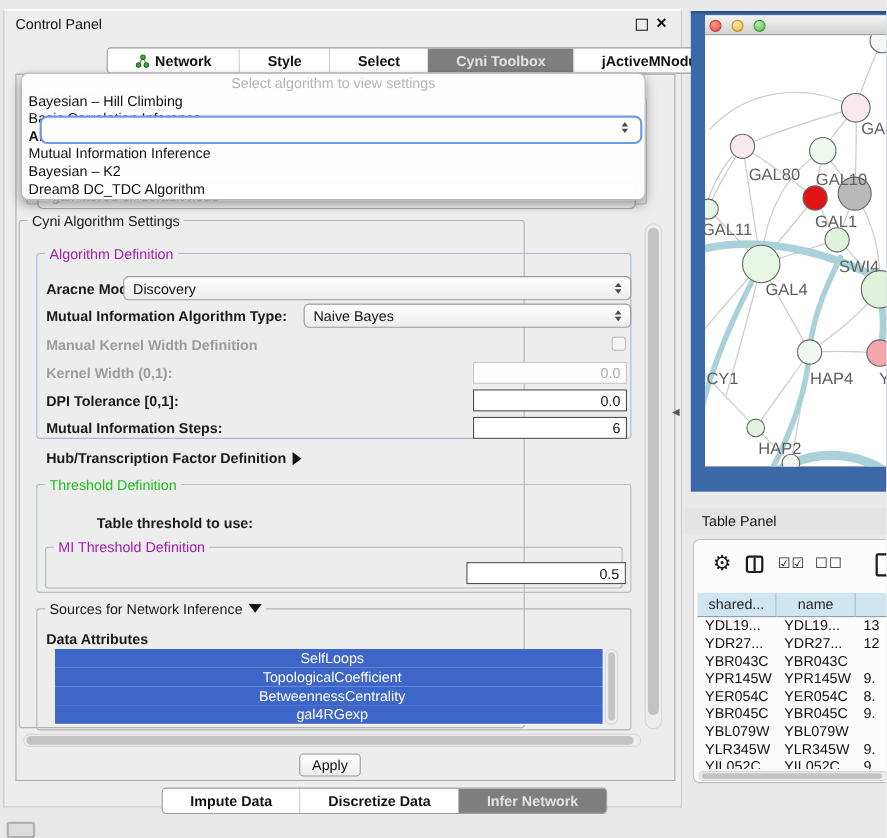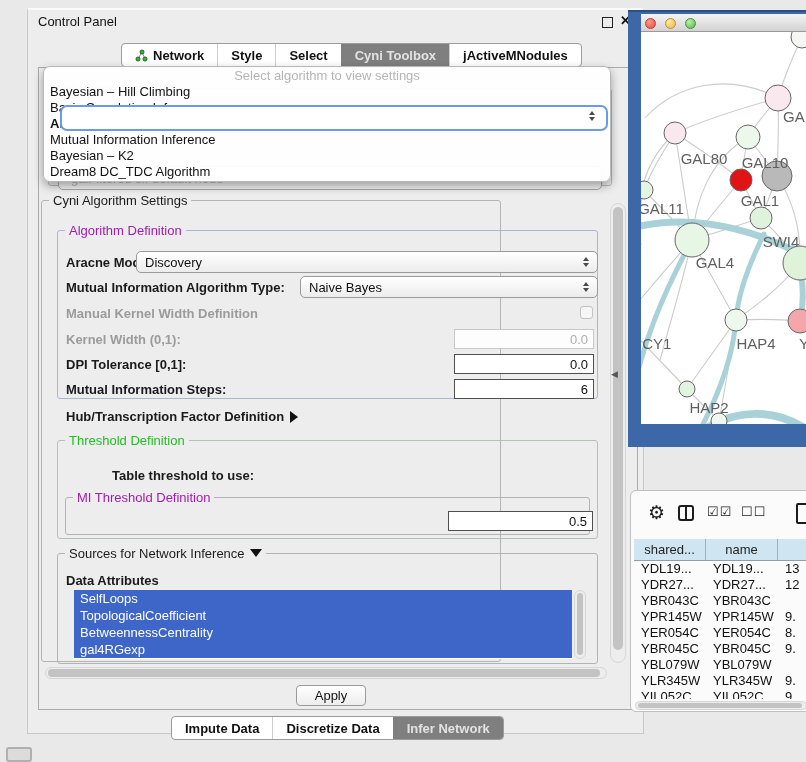--- a/index.html
+++ b/index.html
@@ -1,25 +1,25 @@
 <!DOCTYPE html>
 <html><head>
 <meta charset="utf-8">
 <style>
   html,body{margin:0;padding:0;}
   #root{position:relative;width:806px;height:762px;background:#e9e9e9;font-family:"Liberation Sans",sans-serif;font-size:13px;color:#1a1a1a;overflow:hidden;}
   .abs{position:absolute;}
   
-  .cp-win{left:3px;top:8px;width:617px;height:726px;background:#ededed;border:1px solid #c9c9c9;border-top:2px solid #fafafa;box-sizing:border-box;margin-left:24px;}
+  .cp-win{left:3px;top:8px;width:617px;height:726px;background:#ededed;border:1px solid #c9c9c9;border-top:2px solid #fafafa;box-sizing:border-box;}
   .cp-title{left:10px;top:4px;font-size:13px;color:#111;}
   .win-float{left:574px;top:7px;width:9px;height:9px;border:1.6px solid #222;}
   .win-close{left:592px;top:3px;font-size:13px;font-weight:bold;color:#111;}
   
   .tabbar{display:flex;height:22px;background:#fff;border:1px solid #9c9c9c;border-radius:4px;overflow:hidden;}
-  .tab{display:flex;align-items:center;padding:0 13px;font-weight:bold;font-size:13px;color:#111;border-left:1px solid #cfcfcf;white-space:nowrap;}
+  .tab{display:flex;align-items:center;padding:0 25px;font-weight:bold;font-size:13px;color:#111;border-left:1px solid #cfcfcf;white-space:nowrap;}
   .tab:first-child{border-left:none;}
   .tab.sel{background:#7f7f7f;color:#e3e3e3;border-left-color:#7f7f7f;}
   .top-tabs{left:93px;top:33px;}
   .bot-tabs{left:143px;top:706px;}
   
   .content-panel{left:10px;top:57px;width:600px;height:643px;border:1px solid #ababab;background:#ededed;box-sizing:border-box;}
   
   .ghost-grp{left:20px;top:78px;width:562px;height:96px;border:1px solid #bbb;border-radius:3px;}
   .ghost-lg{position:absolute;top:-8px;left:8px;background:#ededed;padding:0 4px;color:#9a9a9a;}
   .focus-combo{left:32px;top:95px;width:548px;height:26px;border:2.5px solid #6b9be8;border-radius:7px;background:#fff;box-sizing:border-box;z-index:30;}
@@ -41,21 +41,21 @@
   .combo .ct{flex:1;padding-left:8px;color:#111;white-space:nowrap;overflow:hidden;}
   .stepper{width:14px;display:flex;flex-direction:column;align-items:center;gap:2px;margin-right:4px;}
   .tri-up{width:0;height:0;border-left:3.5px solid transparent;border-right:3.5px solid transparent;border-bottom:4.5px solid #4a4a4a;}
   .tri-dn{width:0;height:0;border-left:3.5px solid transparent;border-right:3.5px solid transparent;border-top:4.5px solid #4a4a4a;}
   .tfield{height:20px;background:#fff;border:1px solid #4f4f4f;box-sizing:border-box;display:flex;align-items:center;justify-content:flex-end;padding:0 5px;font-size:13px;color:#111;}
   .tfield.dis{border-color:#c8c8c8;color:#aeaeae;background:#fdfdfd;}
   .checkbox{width:13px;height:13px;border:1px solid #c2c2c2;border-radius:3px;background:#f6f6f6;box-sizing:border-box;}
   .arrow-r{display:inline-block;width:0;height:0;border-top:6px solid transparent;border-bottom:6px solid transparent;border-left:8px solid #111;vertical-align:-2px;margin-left:6px;}
   .arrow-d{display:inline-block;width:0;height:0;border-left:6px solid transparent;border-right:6px solid transparent;border-top:8px solid #111;vertical-align:1px;margin-left:5px;}
   .listbox{background:#fff;overflow:hidden;}
-  .litem{height:17px;line-height:17px;padding-left:6px;background:#3e66c8;color:#fff;font-size:13px;white-space:nowrap;}
+  .litem{height:17px;line-height:17px;padding-left:6px;background:#3e66c8;color:#fff;font-size:13px;white-space:nowrap;text-align:center;}
   
   .vsb{background:#ededed;border:1px solid #d6d6d6;border-radius:8px;box-sizing:border-box;}
   .vsb .thumb{position:absolute;left:2px;right:2px;background:#c3c3c3;border-radius:7px;}
   .hsb{background:#ededed;border:1px solid #d6d6d6;border-radius:7px;box-sizing:border-box;}
   .hsb .thumb{position:absolute;top:1px;bottom:1px;background:#c3c3c3;border-radius:6px;}
   .btn{height:21px;background:linear-gradient(#ffffff,#ededed);border:1px solid #9a9a9a;border-radius:4px;display:flex;align-items:center;justify-content:center;font-size:13px;color:#111;box-sizing:border-box;}
   
   .net-frame{left:628px;top:10px;width:178px;height:437px;background:#3d68a8;border-top:2px solid #2c4f86;box-sizing:border-box;}
   .net-inner{left:641px;top:14px;width:165px;height:410px;background:#fff;}
   .net-titlebar{left:0;top:0;width:165px;height:18px;background:linear-gradient(#f4f4f4,#d2d2d2);border-bottom:1px solid #9a9a9a;box-sizing:border-box;}
@@ -200,21 +200,21 @@
       <div class="litem">gal4RGexp</div>
     </div>
     <div class="abs vsb" style="left:546px;top:580px;width:12px;height:69px">
       <div class="thumb" style="top:2px;height:62px"></div>
     </div>
 
     <div class="abs hsb" style="left:17px;top:657px;width:562px;height:12px">
       <div class="thumb" style="left:2px;width:552px"></div>
     </div>
 
-    <div class="abs btn" style="left:268px;top:675px;width:70px">Apply</div>
+    <div class="abs btn" style="left:268px;top:675px;width:56px">Apply</div>
 
     <div class="abs tabbar bot-tabs">
       <div class="tab">
           <span>Impute Data</span>
         </div>
       <div class="tab">
           <span>Discretize Data</span>
         </div>
       <div class="tab sel">
           <span>Infer Network</span>
@@ -296,20 +296,23 @@
       <text x="715" y="268">GAL4</text>
       <text x="651" y="349">GCY1</text>
       <text x="756" y="349">HAP4</text>
       <text x="804" y="349">Y</text>
       <text x="709" y="413">HAP2</text>
     </g>
   </svg>
 
   <div class="abs split-arrow">◀</div>
 
+  <div class="abs tp-bar">
+    <span>Table Panel</span>
+  </div>
   <div class="abs tp-panel">
 
     <div class="abs gear" style="left:17px;top:12px">⚙</div>
     <div class="abs spliticon" style="left:47px;top:14px">
         <i></i>
       </div>
     <div class="abs cbpair" style="left:76px;top:13px">☑☑</div>
     <div class="abs cbpair" style="left:110px;top:13px">☐☐</div>
     <div class="abs pageicon" style="left:165px;top:12px"></div>
 

